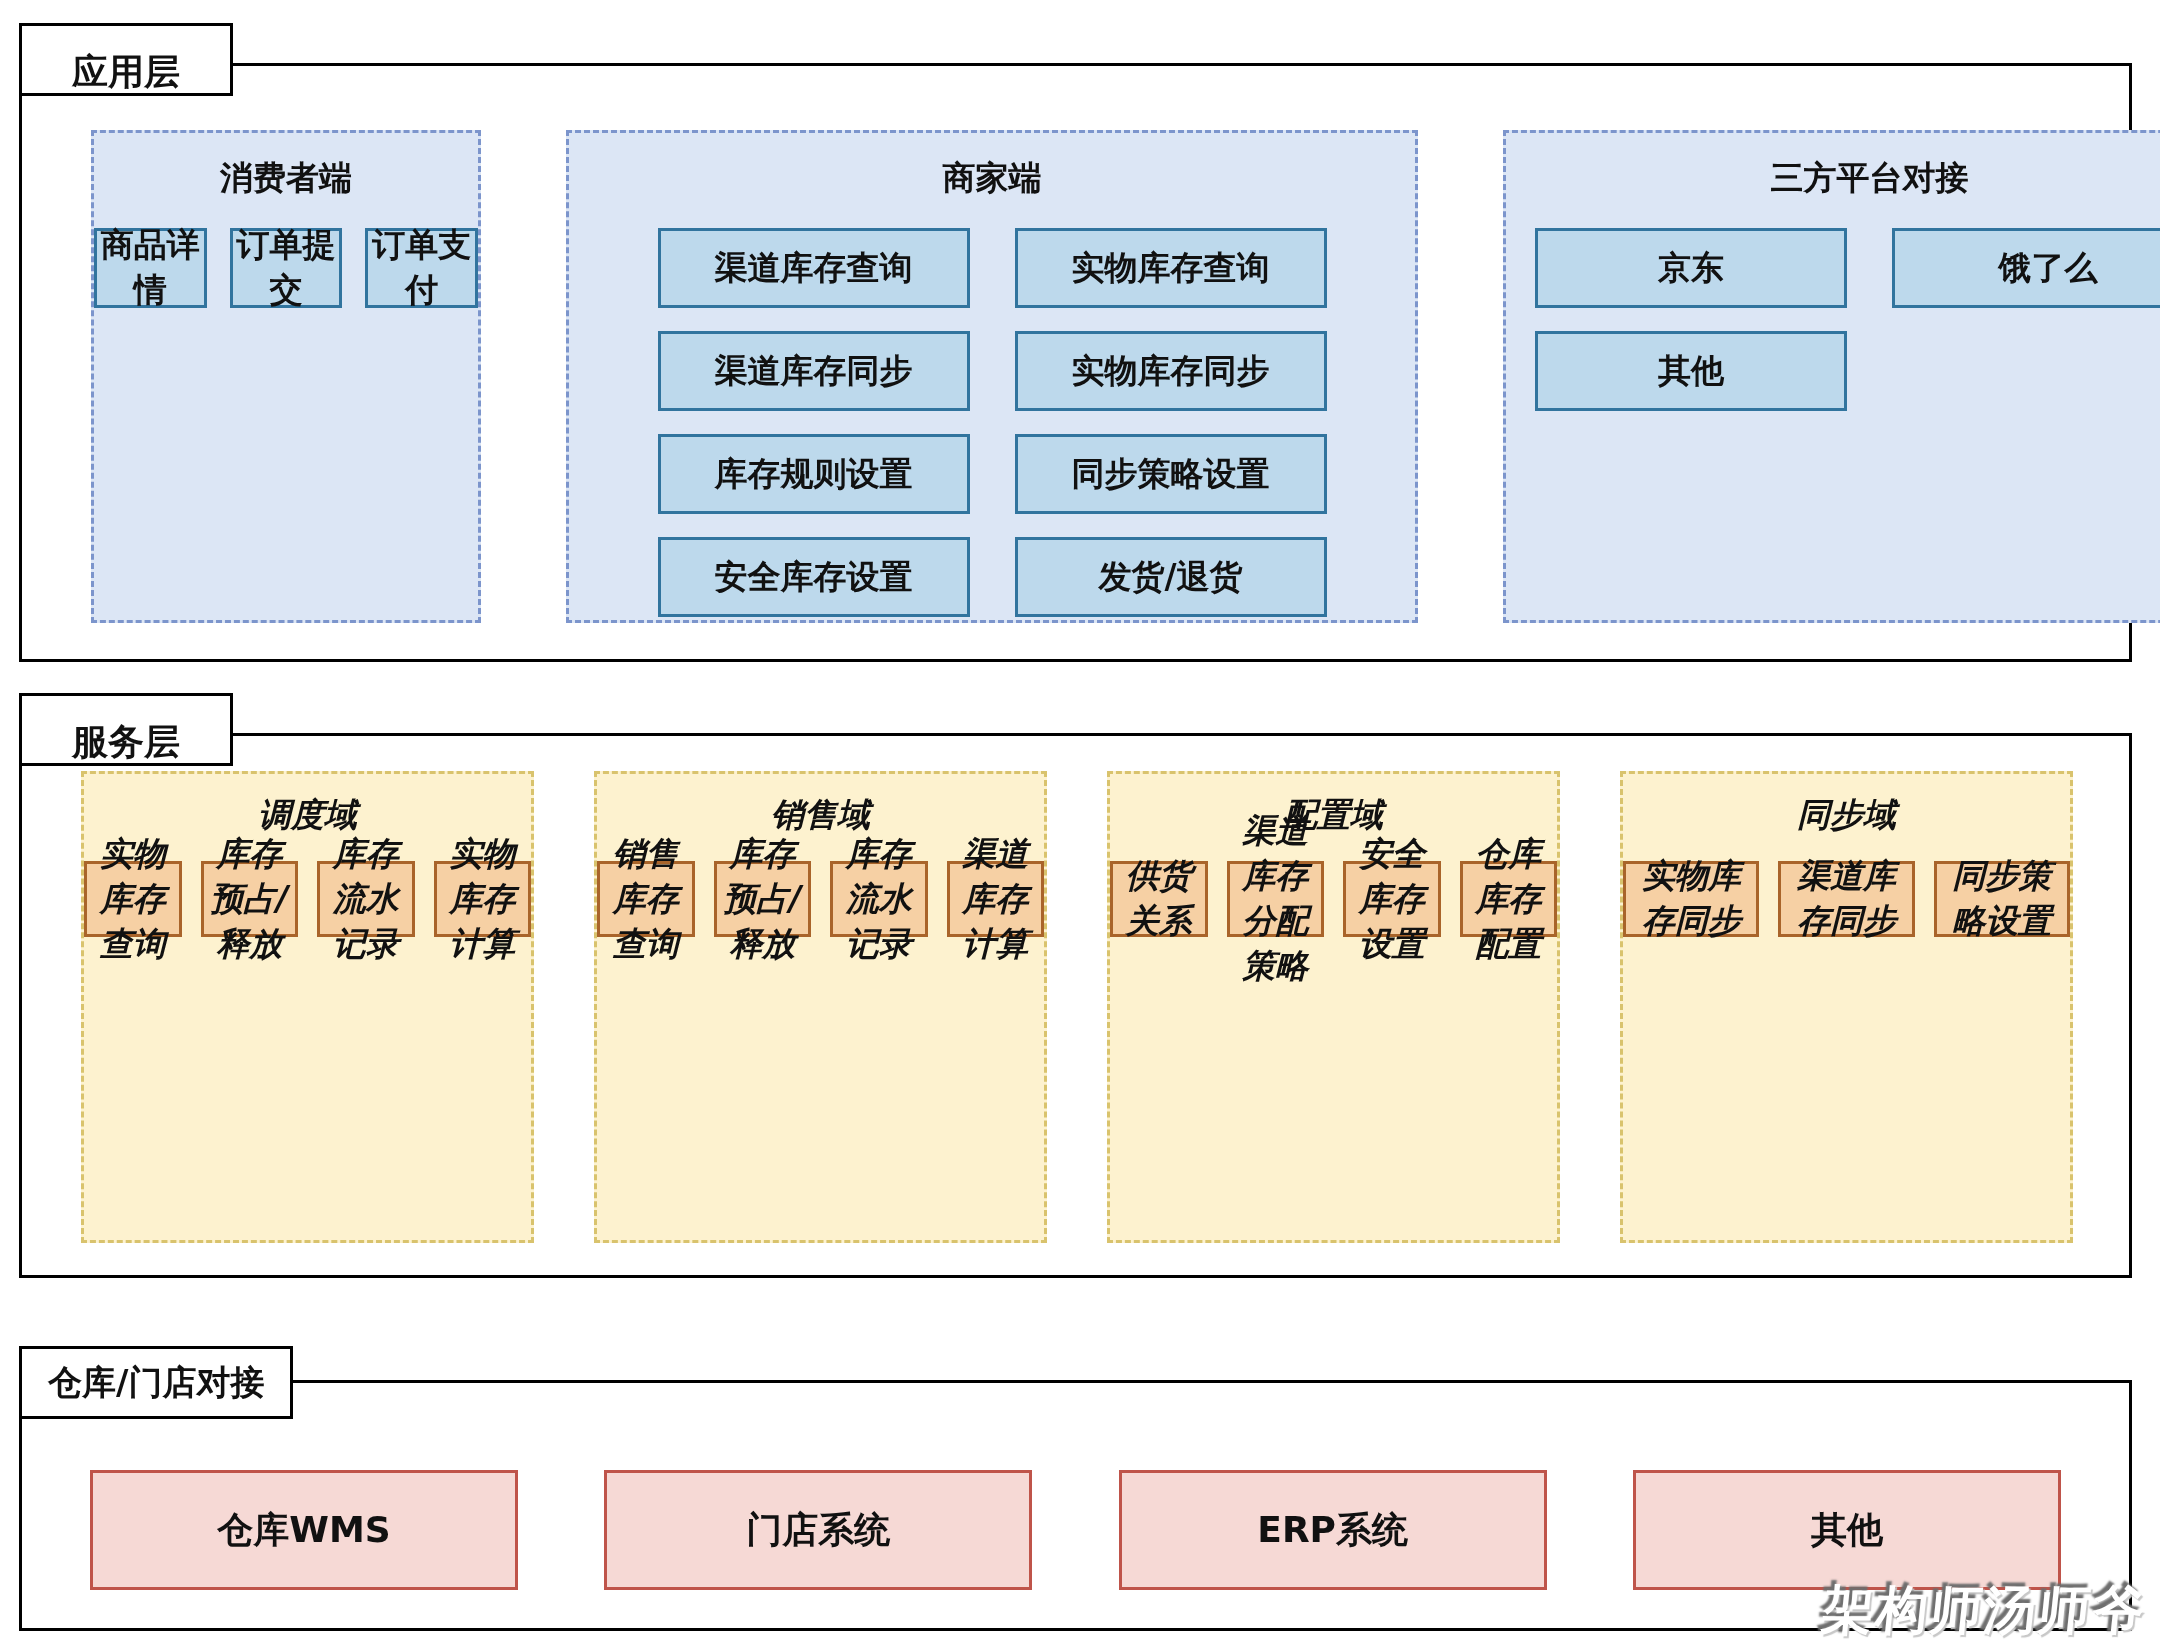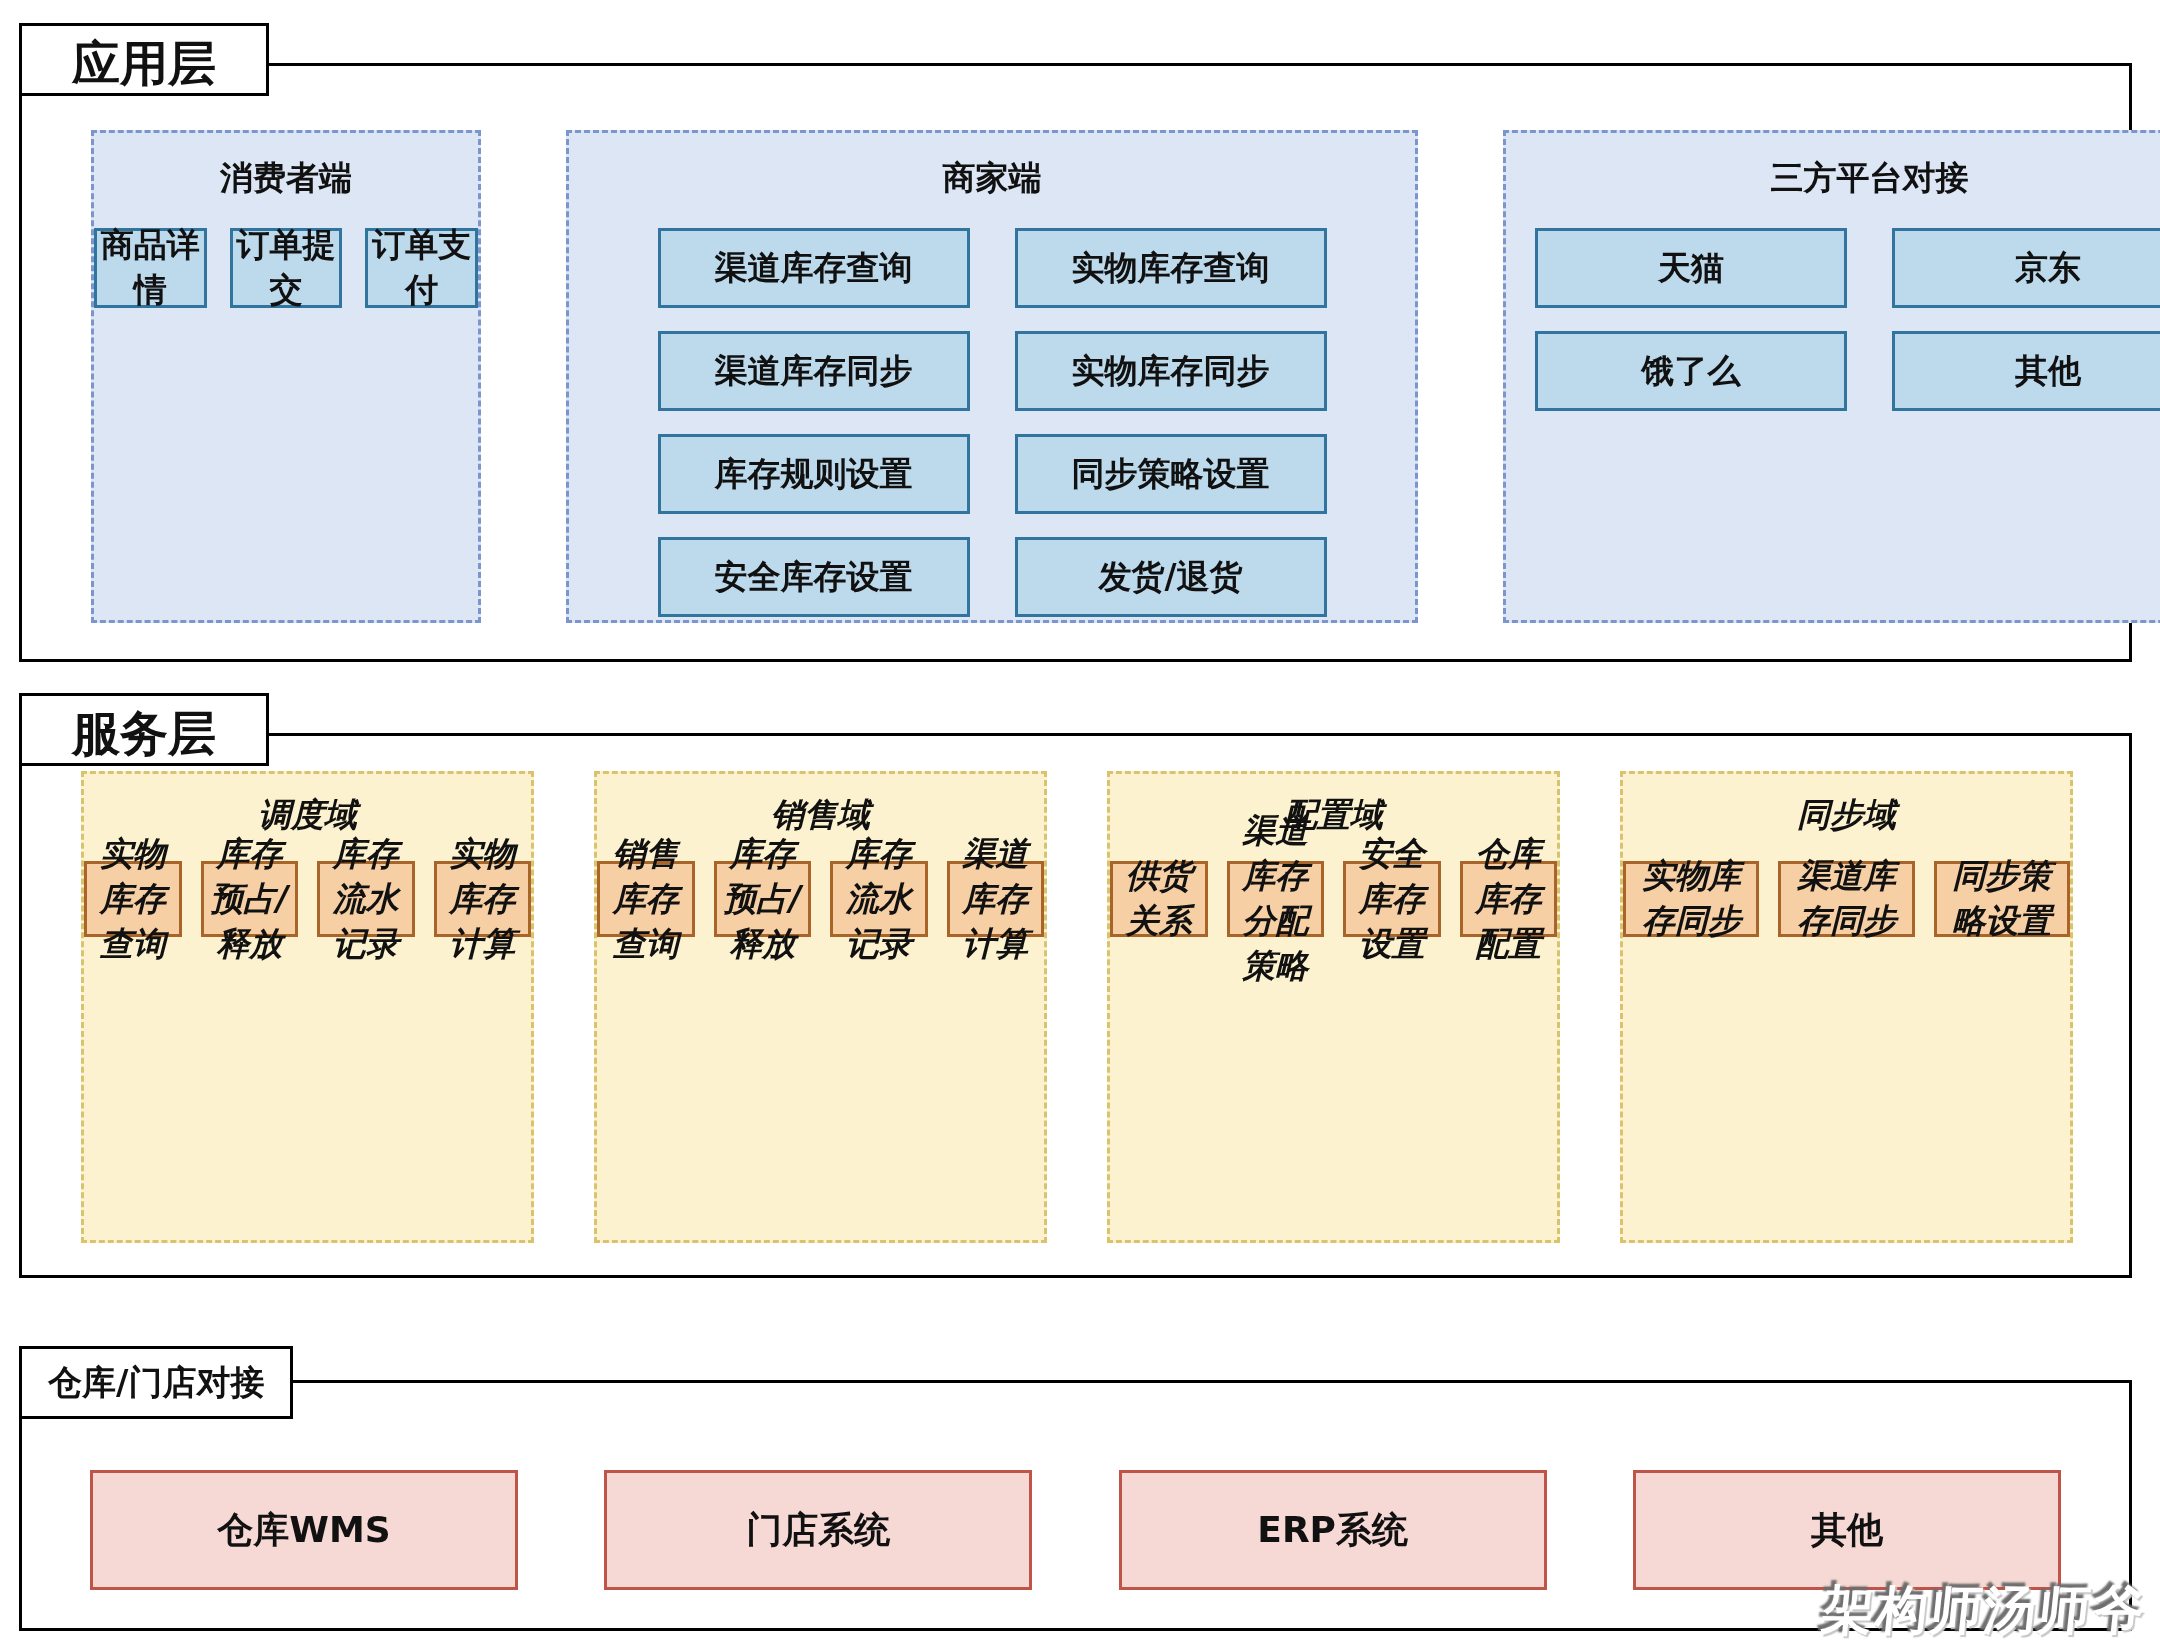--- a/index.html
+++ b/index.html
@@ -24,23 +24,23 @@
   .layer-warehouse { top: 1380px; height: 251px; }
 
   .tab {
     position: absolute;
     left: -3px;
     top: -43px;
     height: 73px;
     line-height: 67px;
     background: #fff;
     border: 3px solid #000;
-    font-size: 48px;
+    font-size: 36px;
     text-align: center;
-    padding: 4px 50px;
+    padding: 12px 50px;
     white-space: nowrap;
     z-index: 5;
   }
   .tab-warehouse { padding: 0 26px; font-size: 34px; top: -37px; }
 
   
   .groups {
     position: absolute;
     display: flex;
   }
@@ -165,21 +165,20 @@
         <div class="box">库存规则设置</div>
         <div class="box">同步策略设置</div>
         <div class="box">安全库存设置</div>
         <div class="box">发货/退货</div>
       </div>
     </div>
 
     <div class="group group-third">
       <div class="group-title">三方平台对接</div>
       <div class="grid-boxes">
-        <div class="box">天猫</div>
         <div class="box">京东</div>
         <div class="box">饿了么</div>
         <div class="box">其他</div>
       </div>
     </div>
 
   </div>
 </div>
 
 <div class="layer layer-service">

